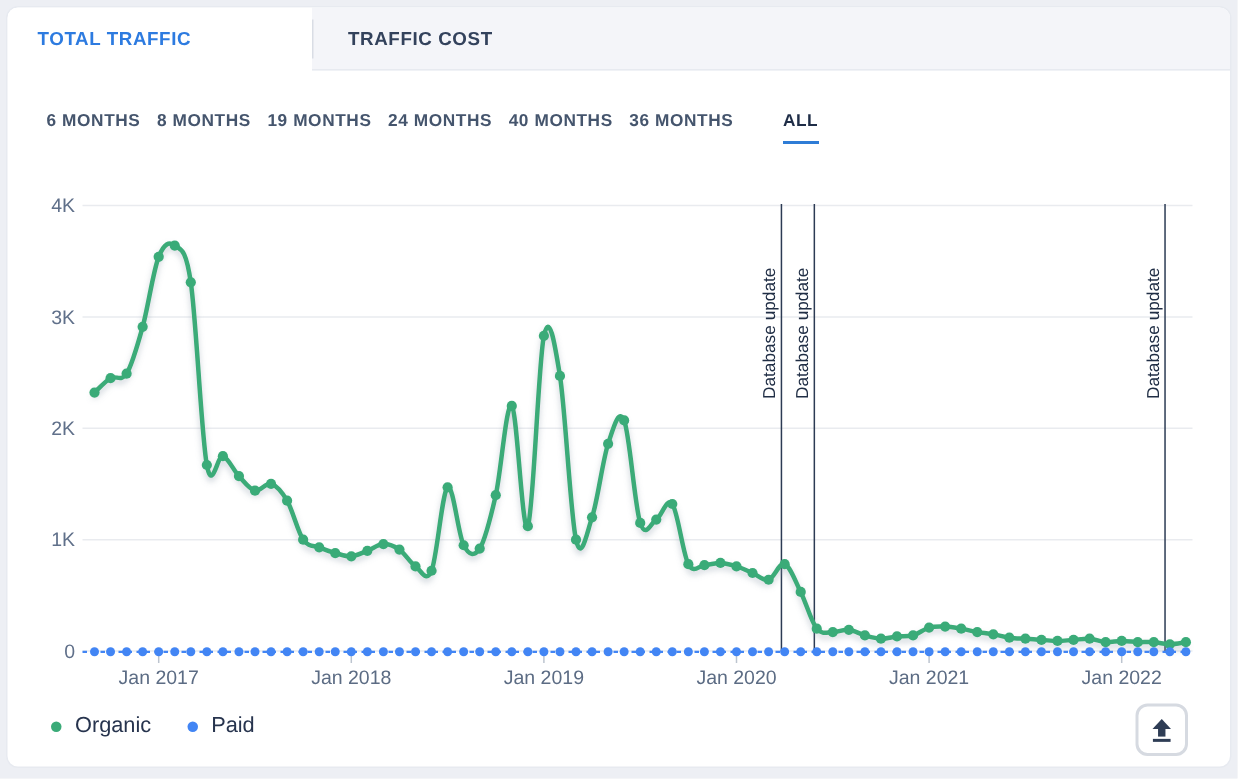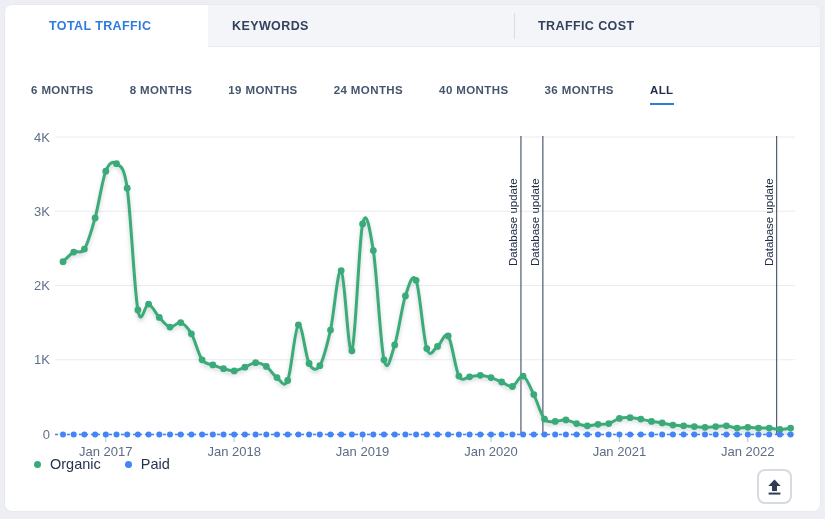--- a/index.html
+++ b/index.html
@@ -10,54 +10,51 @@
   
   .card { position:absolute; left:4px; top:4px; width:817px; height:508px;
           background:#ffffff; border:1px solid #e7eaf0; border-radius:8px; overflow:hidden; }
 
   
   .tabs { display:flex; height:42px; width:100%; }
   .tab { flex:1; display:flex; align-items:center; padding-left:24px;
          background:#f4f5f9; border-bottom:1px solid #e7eaf0; position:relative;
          font-size:12.5px; font-weight:bold; letter-spacing:.4px; color:#33425c; cursor:pointer; }
   .tab.sep::before { content:""; position:absolute; left:0; top:8px; height:26px; width:1px; background:#d9dde5; }
-  .tab.active { flex:0 0 203px; background:#ffffff; border-bottom:none; color:#2d7be0; padding-left:44px;text-align:center; }
-
-  
-  .filters { display:flex; align-items:flex-end; margin:28px 0 0 26px; gap:36px; height:30px; }
+  .tab.active { flex:0 0 203px; background:#ffffff; border-bottom:none; color:#2d7be0; padding-left:20px;text-align:center; }
+
+  
+  .filters { display:flex; align-items:flex-start; margin:28px 0 0 26px; gap:11px; height:30px; }
   .filter { font-size:11.5px; font-weight:bold; letter-spacing:.4px; color:#45556d;
             padding-bottom:7px; border-bottom:2px solid transparent; cursor:pointer; white-space:nowrap; }
-  .filter.active { color:#1f2d47; border-bottom-color:#2e7cd6; }
+  .filter.active { color:#1f2d47; border-bottom-color:#2e7cd6;margin-left:22px; }
 
   
   #chart { position:absolute; left:0; top:0; width:825px; height:519px; }
 
   
-  .legend { position:absolute; left:34px; top:456px; display:flex; gap:24px; align-items:center; }
+  .legend { position:absolute; left:34px; top:476px; display:flex; gap:24px; align-items:center; }
   .legend-item { display:flex; align-items:center; gap:9px; cursor:pointer; }
   .legend-dot { width:7px; height:7px; border-radius:50%; }
   .legend-label { font-size:14.5px; color:#27344e; }
 
   
   .export-btn { position:absolute; left:757px; top:469px; width:35px; height:35px;
                 background:#fff; border:2px solid #d6dae1; border-radius:8px;
                 display:flex; align-items:center; justify-content:center; cursor:pointer; }
 </style>
 </head>
 <body>
 
 <div id="page">
 
   <div class="card">
     <div class="tabs">
       <div class="tab active">
           <span>TOTAL TRAFFIC</span>
-        </div>
-      <div class="tab">
-          <span>KEYWORDS</span>
         </div>
       <div class="tab sep">
           <span>TRAFFIC COST</span>
         </div>
     </div>
 
     <div class="filters">
       <div class="filter">6 MONTHS</div>
       <div class="filter">8 MONTHS</div>
       <div class="filter">19 MONTHS</div>

